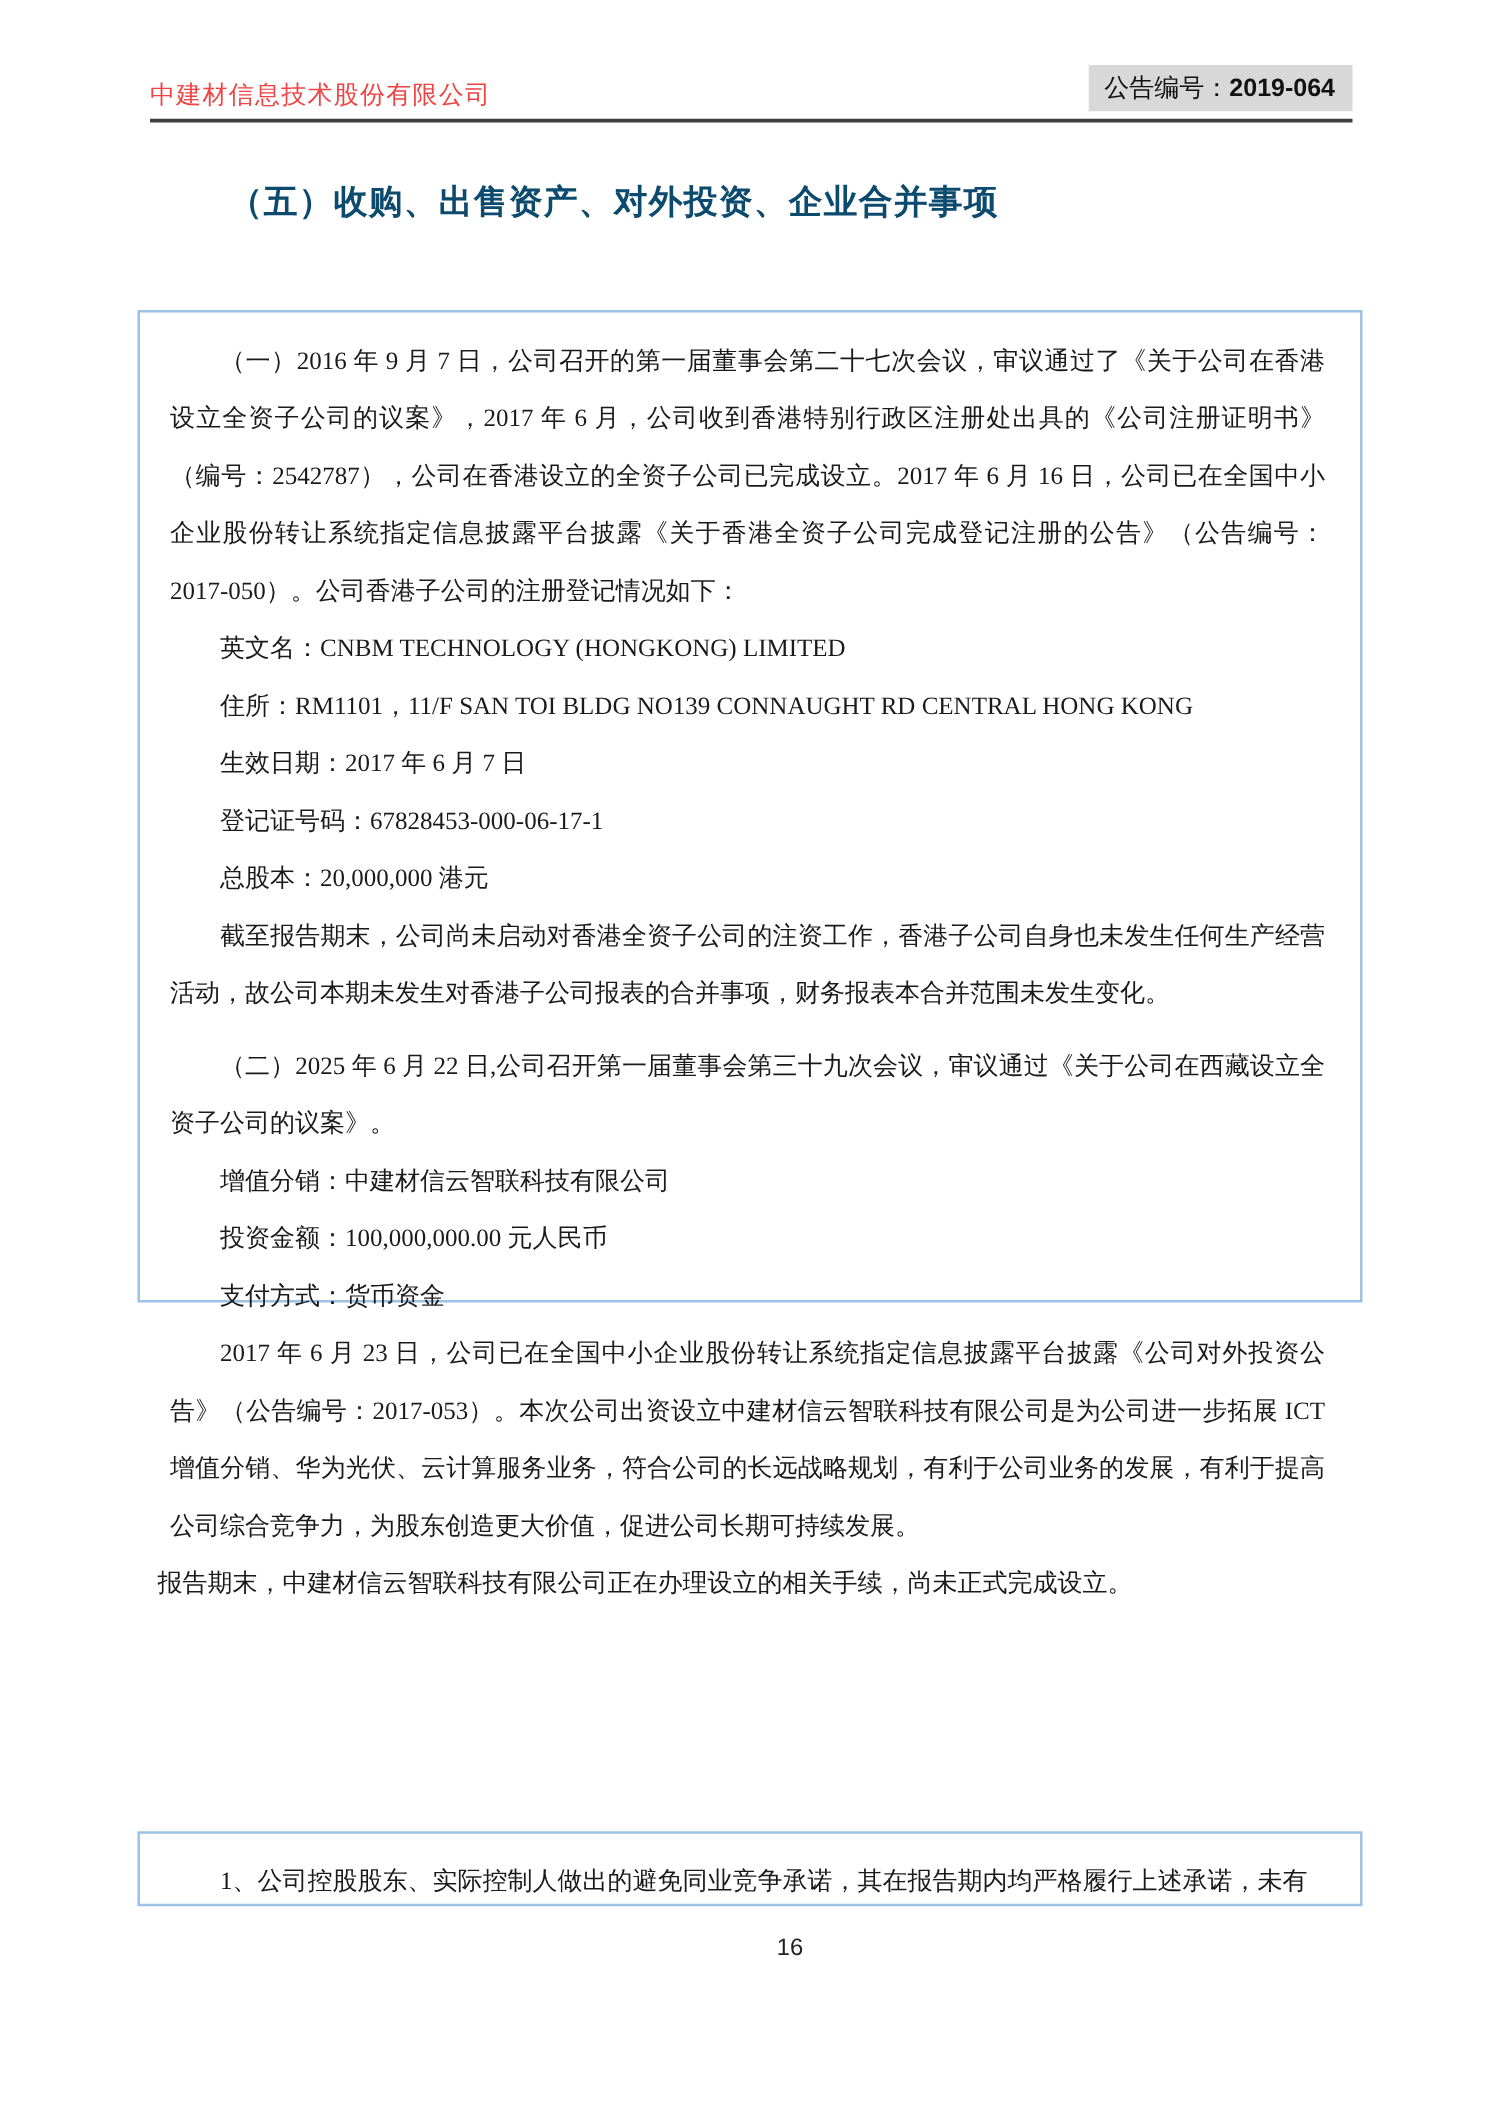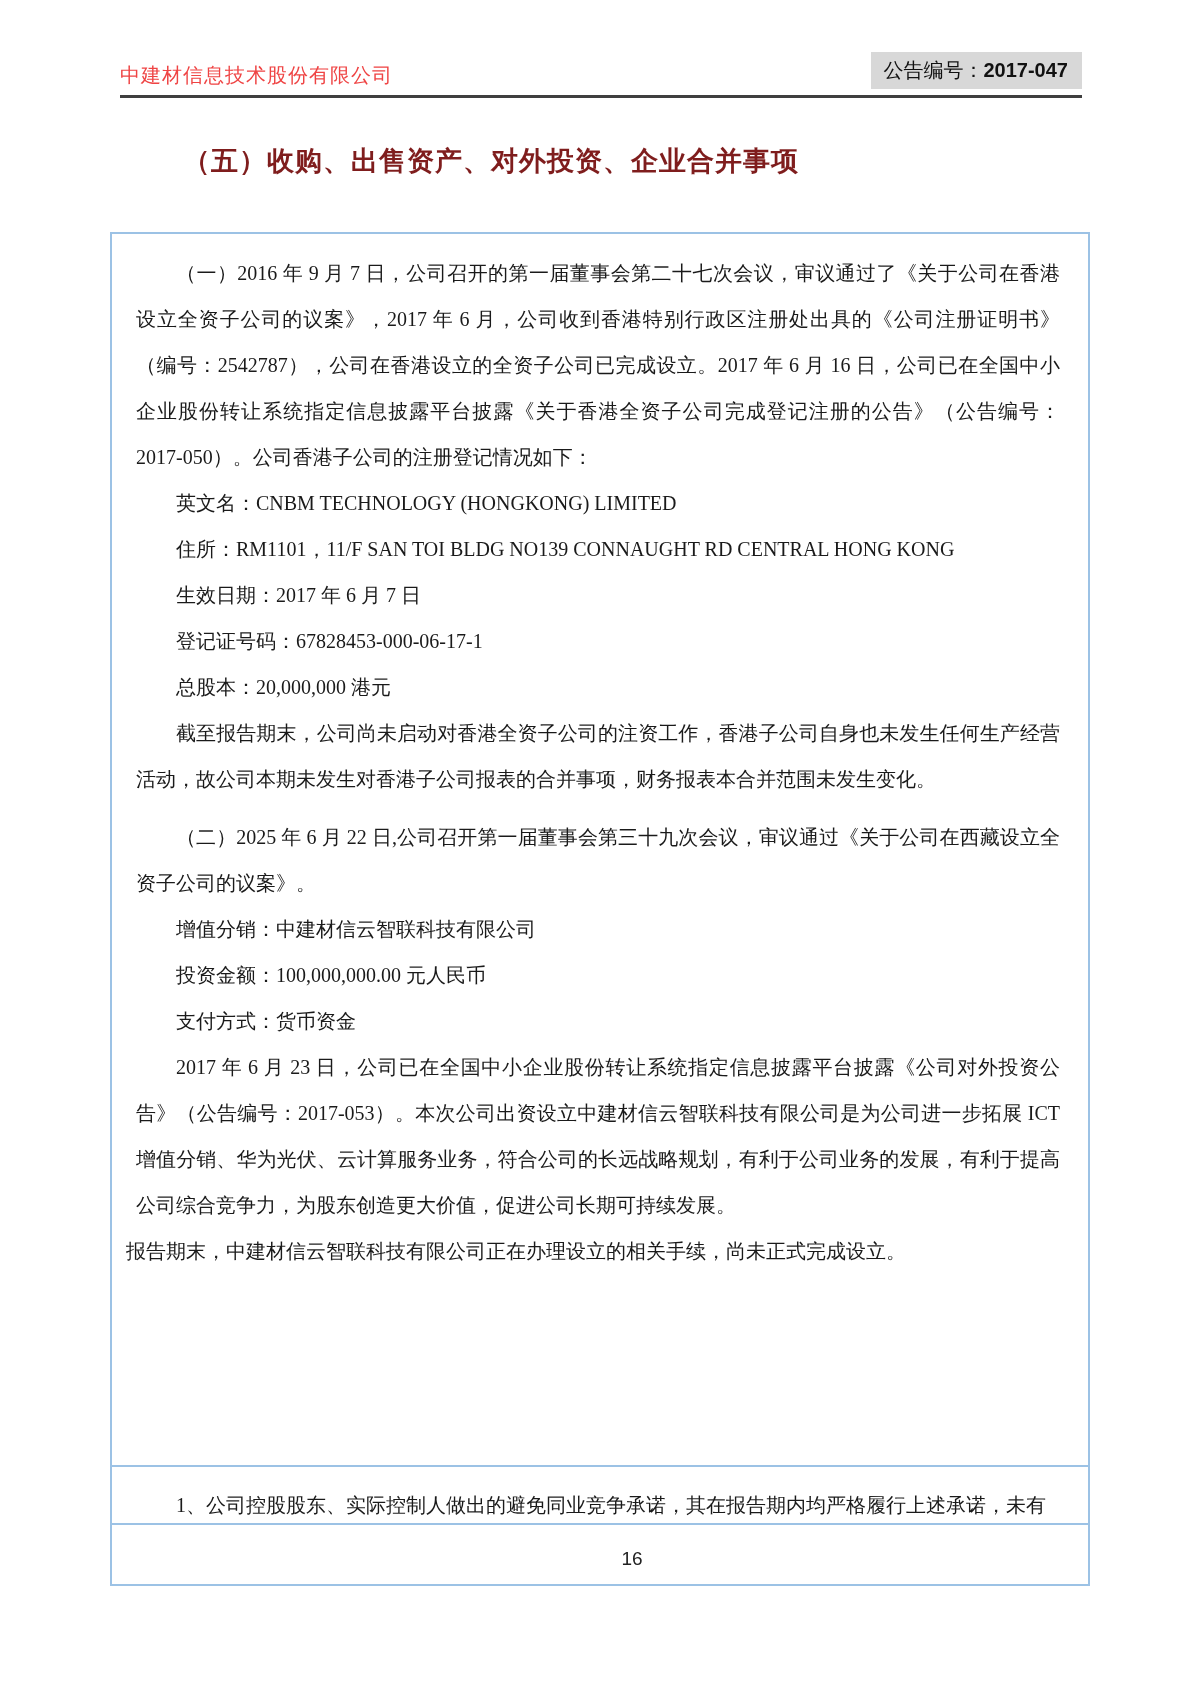--- a/index.html
+++ b/index.html
@@ -25,36 +25,36 @@
     color:#111;
   }
   .ann-chip .num{font-family:"Liberation Sans","DejaVu Sans",sans-serif;font-weight:700;}
   .hdr-rule{
     position:absolute;top:95px;left:120px;width:962px;height:3px;
     background:#3f3f3f;
   }
   
   .sec-title{
     font-family:Liberation Sans, sans-serif;
-    font-weight:700;font-size:27px;color:#7f1d1d;
+    font-weight:700;font-size:27px;color:#0c4a6e;
     letter-spacing:1px;margin:0;
   }
   #title5{position:absolute;top:143px;left:183px;}
   #title6{position:absolute;top:1382px;left:190px;}
   
   .tbox{
     position:absolute;left:110px;width:980px;
     border:2px solid #9cc2e5;
     box-sizing:border-box;
     background:#ffffff;
     padding:16px 28px 14px 24px;
     font-size:20px;line-height:46px;
     text-align:justify;
   }
-  #box5{top:232px;height:1354px;}
+  #box5{top:248px;height:794px;}
   #box6{top:1465px;height:60px;padding-top:15px;}
   .tbox p{margin:0;}
   .para{text-indent:2em;}
   .para-gap{text-indent:2em;margin-top:12px !important;}
   .item{margin-left:2em !important;text-align:left;}
   .flush{text-indent:0;margin-left:-10px !important;}
   
   .pageno{
     position:absolute;top:1548px;left:0;width:100%;
     text-align:center;font-size:19px;color:#222;
@@ -63,21 +63,21 @@
   }
 </style>
 </head>
 <body>
 
 <div class="page">
 
   <div class="hdr">
     <span class="company">中建材信息技术股份有限公司</span>
     <span class="ann-chip">
-      <span>公告编号：</span><span class="num">2017-047</span>
+      <span>公告编号：</span><span class="num">2019-064</span>
     </span>
   </div>
   <div class="hdr-rule"></div>
 
   <h1 id="title5" class="sec-title">（五）收购、出售资产、对外投资、企业合并事项</h1>
 
   <section id="box5" class="tbox">
     <p class="para">（一）2016 年 9 月 7 日，公司召开的第一届董事会第二十七次会议，审议通过了《关于公司在香港设立全资子公司的议案》，2017 年 6 月，公司收到香港特别行政区注册处出具的《公司注册证明书》（编号：2542787），公司在香港设立的全资子公司已完成设立。2017 年 6 月 16 日，公司已在全国中小企业股份转让系统指定信息披露平台披露《关于香港全资子公司完成登记注册的公告》（公告编号：2017-050）。公司香港子公司的注册登记情况如下：</p>
     <p class="item">英文名：CNBM TECHNOLOGY (HONGKONG) LIMITED</p>
     <p class="item">住所：RM1101，11/F SAN TOI BLDG NO139 CONNAUGHT RD CENTRAL HONG KONG</p>

